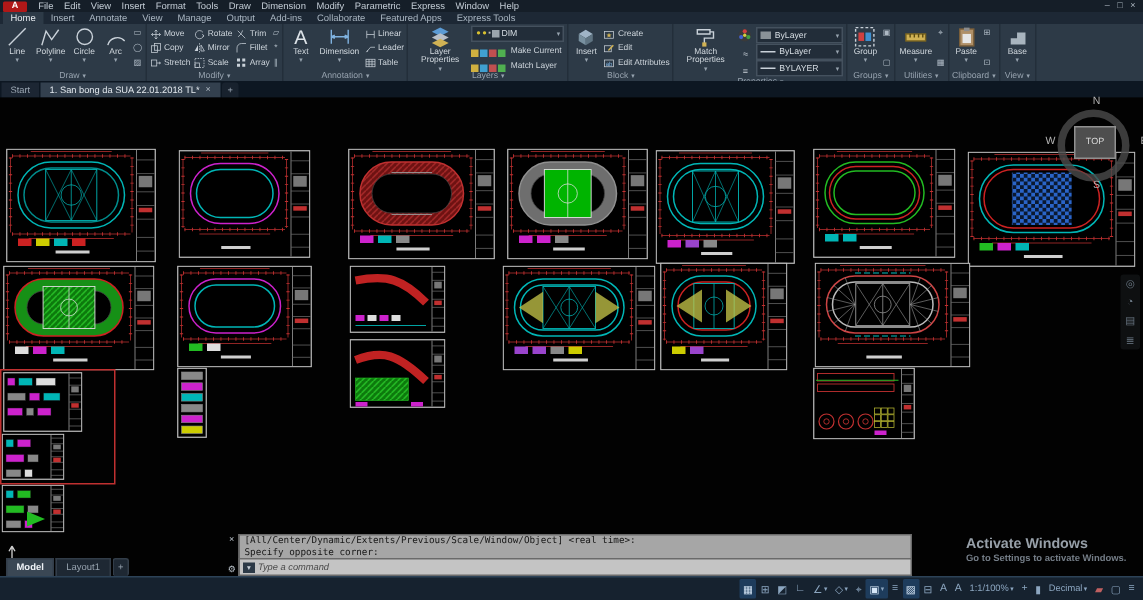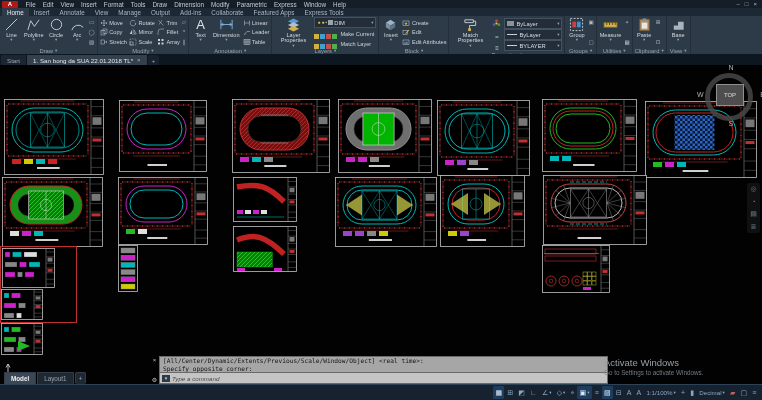--- a/index.html
+++ b/index.html
@@ -71,21 +71,21 @@
   .cmdinput{background:#c4c4c4;border:1px solid #6a6a6a;height:10px;display:flex;align-items:center;padding:0 2px;gap:2px;}
   .cmdicon{width:8px;height:7px;background:#2d3a47;color:#c9d1d9;font-size:5px;display:flex;align-items:center;justify-content:center;}
   .cmdinput input{flex:1;border:none;background:transparent;font-size:6.2px;font-style:italic;color:#4a4a4a;outline:none;font-family:"Liberation Sans",sans-serif;padding:0;height:8px;}
   .cmdinput input::placeholder{color:#4a4a4a;font-style:italic;}
   
   .mltabs{position:absolute;left:4px;top:307px;display:flex;align-items:center;gap:1px;}
   .mltab{height:11px;display:flex;align-items:center;padding:0 6px;font-size:6.3px;background:#1e2833;color:#97a3af;border:1px solid #323d49;border-bottom:none;}
   .mltab.active{background:#3a4754;color:#eef2f6;font-weight:bold;}
   .mltab.add{padding:0 3px;border-radius:2px;}
   
-  #watermark{position:absolute;left:604px;top:292px;pointer-events:none;}
+  #watermark{position:absolute;left:644px;top:292px;pointer-events:none;font-weight:bold;}
   #watermark .l1{font-size:9.5px;color:#97a0a9;}
   #watermark .l2{font-size:6.3px;color:#747d87;margin-top:1px;}
   
   .statusbar{position:absolute;top:384px;left:0;width:762px;height:16px;background:#16222f;border-top:1px solid #2c4257;display:flex;align-items:center;justify-content:flex-end;padding-right:3px;box-sizing:border-box;}
   .sb{height:13px;display:flex;align-items:center;padding:0 2.2px;color:#8ca6c0;font-size:7px;border-radius:1px;margin:0 0.4px;}
   .sb.active{background:#1e3c5c;color:#d8e8f8;}
   .sb .caret{font-size:4.5px;margin-left:1px;color:#8ca6c0;}
   .sbtext{font-size:6.2px;}
 </style>
 </head>

